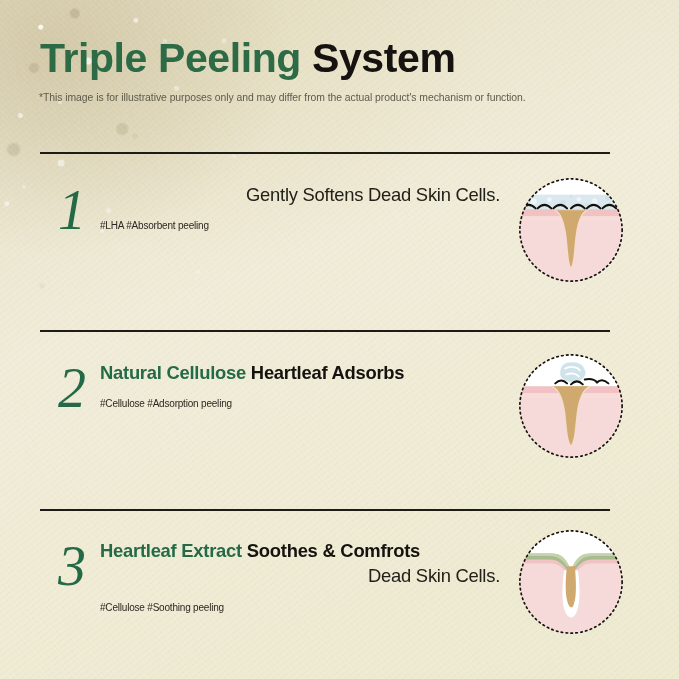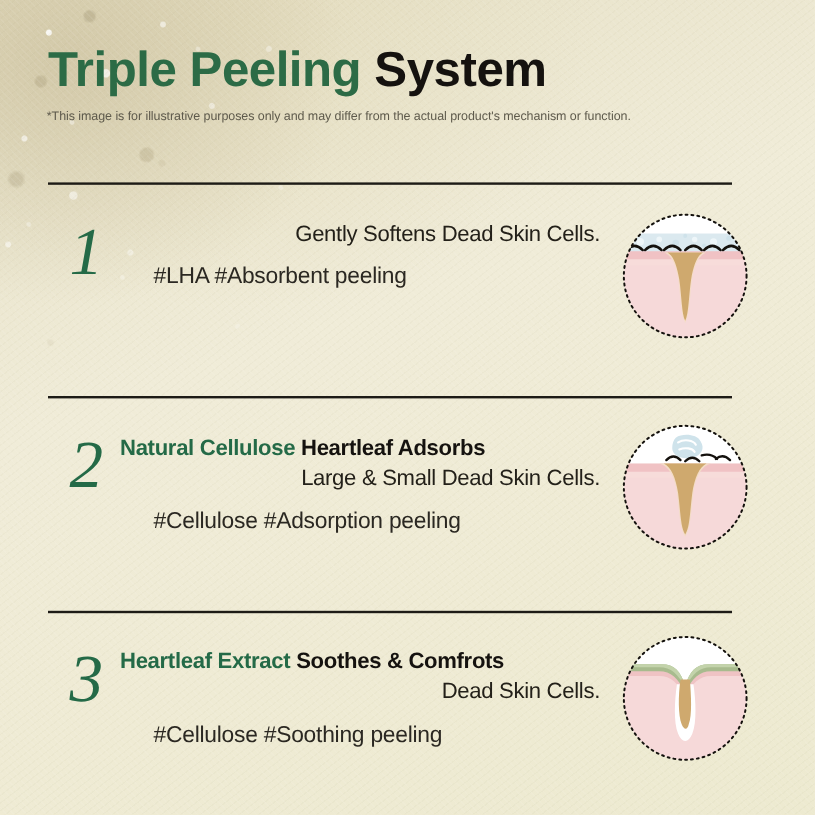--- a/index.html
+++ b/index.html
@@ -85,21 +85,21 @@
     font-size:18.4px;font-weight:bold;color:#15120f;
     line-height:1.38;letter-spacing:-0.25px;white-space:nowrap;
   }
   .head .g{color:#246a47;}
   .sub{
     font-size:18.4px;font-weight:normal;color:#232019;
     line-height:1.38;letter-spacing:-0.25px;white-space:nowrap;text-align:right;
   }
   .tags{
     margin-top:13px;
-    font-size:19px;color:#2b2822;letter-spacing:-0.2px;white-space:nowrap;margin-left:28px;
+    font-size:10px;color:#2b2822;letter-spacing:-0.2px;white-space:nowrap;
   }
 
   
   .ill{position:absolute;width:118px;height:118px;}
   .ill svg{display:block;width:118px;height:118px;}
 </style>
 </head>
 <body>
 
 <div class="canvas">
@@ -152,21 +152,20 @@
         </g>
         <circle cx="60" cy="60" r="52" fill="none" stroke="#14110d" stroke-width="1.7" stroke-dasharray="1.6 3.4" stroke-linecap="round"></circle>
       </svg>
     </div>
   </div>
 
   <div class="row" style="top:360px">
     <div class="num">2</div>
     <div class="txt">
       <div class="head"><span class="g">Natural Cellulose</span><span> Heartleaf Adsorbs</span></div>
-      <div class="sub">Large &amp; Small Dead Skin Cells.</div>
       <div class="tags">#Cellulose #Adsorption peeling</div>
     </div>
     <div class="ill" style="left:512px;top:-13px">
       <svg viewBox="0 0 120 120">
         <defs>
           <clipPath id="c2">
               <circle cx="60" cy="60" r="52"></circle>
             </clipPath>
         </defs>
         <g clip-path="url(#c2)">

